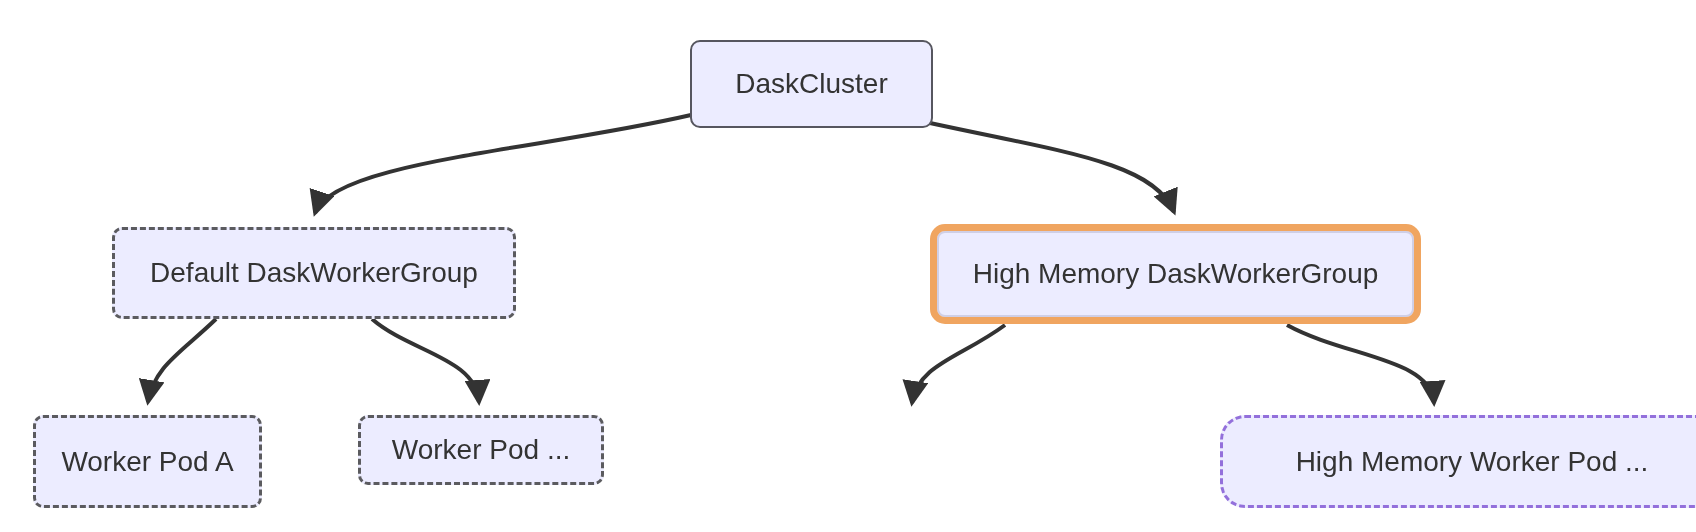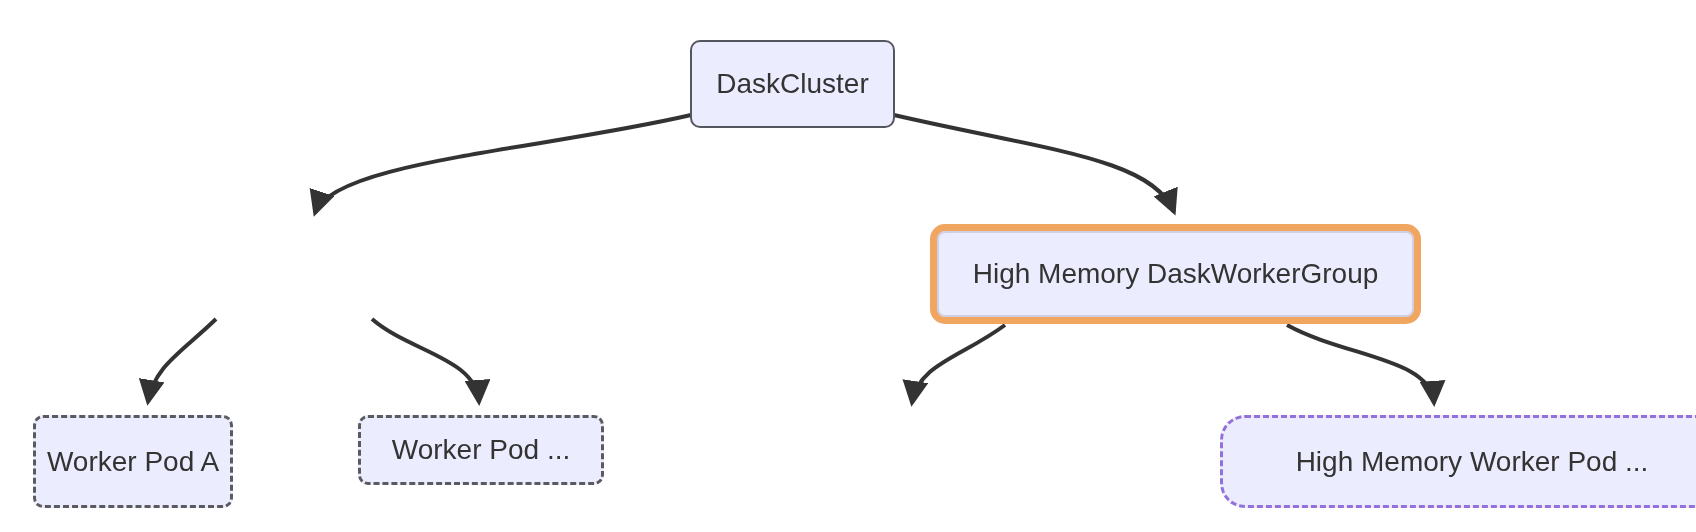--- a/index.html
+++ b/index.html
@@ -75,30 +75,33 @@
     <g fill="none" stroke="#333333" stroke-width="4">
       <path d="M 691 115 C 540 150, 332 162, 315 213" marker-end="url(#arrow)"></path>
       <path d="M 894 115 C 1045 150, 1152 158, 1174 212" marker-end="url(#arrow)"></path>
       <path d="M 216 319 C 182 352, 154 366, 148 402" marker-end="url(#arrow)"></path>
       <path d="M 372 319 C 410 352, 476 358, 479 402" marker-end="url(#arrow)"></path>
       <path d="M 1005 325 C 962 357, 918 364, 912 403" marker-end="url(#arrow)"></path>
       <path d="M 1287 325 C 1345 357, 1431 358, 1434 403" marker-end="url(#arrow)"></path>
     </g>
   </svg>
 
-  <div class="node node-solid" style="left:690px; top:40px; width:205px; height:88px;text-align:center;">
+  <div class="node node-solid" style="left:690px; top:40px; width:243px; height:88px;text-align:center;">
     <span class="node-label">DaskCluster</span>
   </div>
 
+  <div class="node node-dashed" style="left:112px; top:227px; width:404px; height:92px;">
+    <span class="node-label">Default DaskWorkerGroup</span>
+  </div>
 
   <div class="node node-orange" style="left:930px; top:224px; width:491px; height:100px;align-items:center;">
     <span class="node-label">High Memory DaskWorkerGroup</span>
   </div>
 
-  <div class="node node-dashed" style="left:33px; top:415px; width:200px; height:93px;">
+  <div class="node node-dashed" style="left:33px; top:415px; width:229px; height:93px;">
     <span class="node-label">Worker Pod A</span>
   </div>
 
   <div class="node node-dashed" style="left:358px; top:415px; width:246px; height:70px;">
     <span class="node-label">Worker Pod ...</span>
   </div>
 
 
   <div class="node node-dashed-purple" style="left:1220px; top:415px; width:504px; height:93px;border-radius:25px;">
     <span class="node-label">High Memory Worker Pod ...</span>

